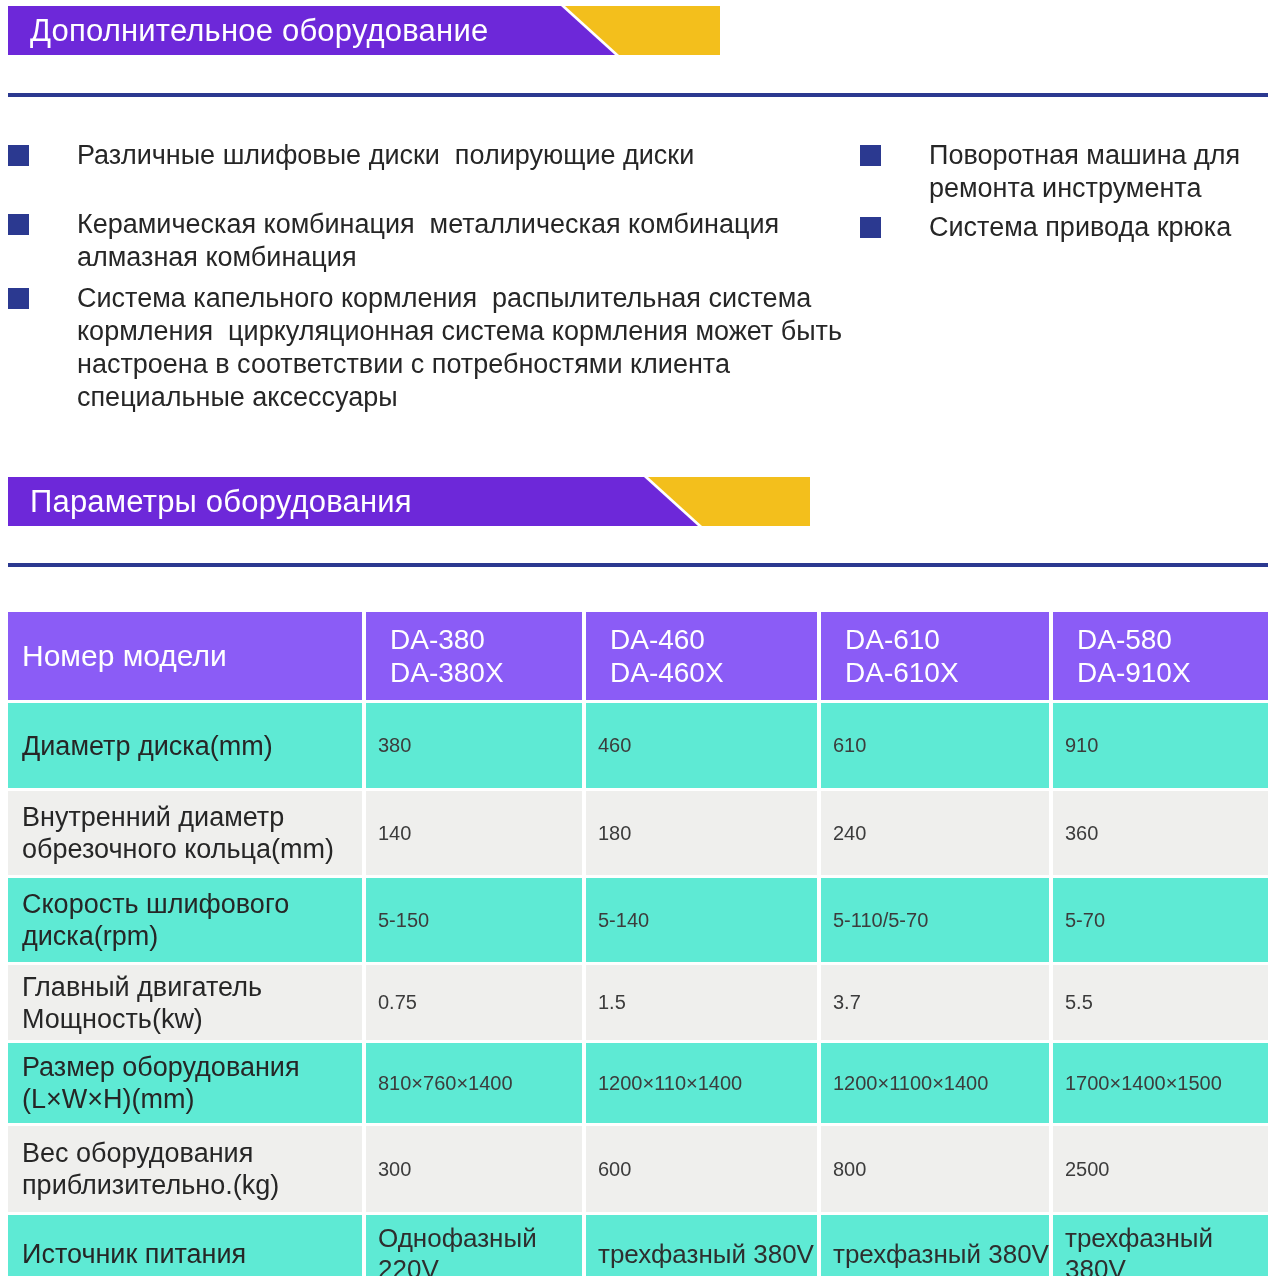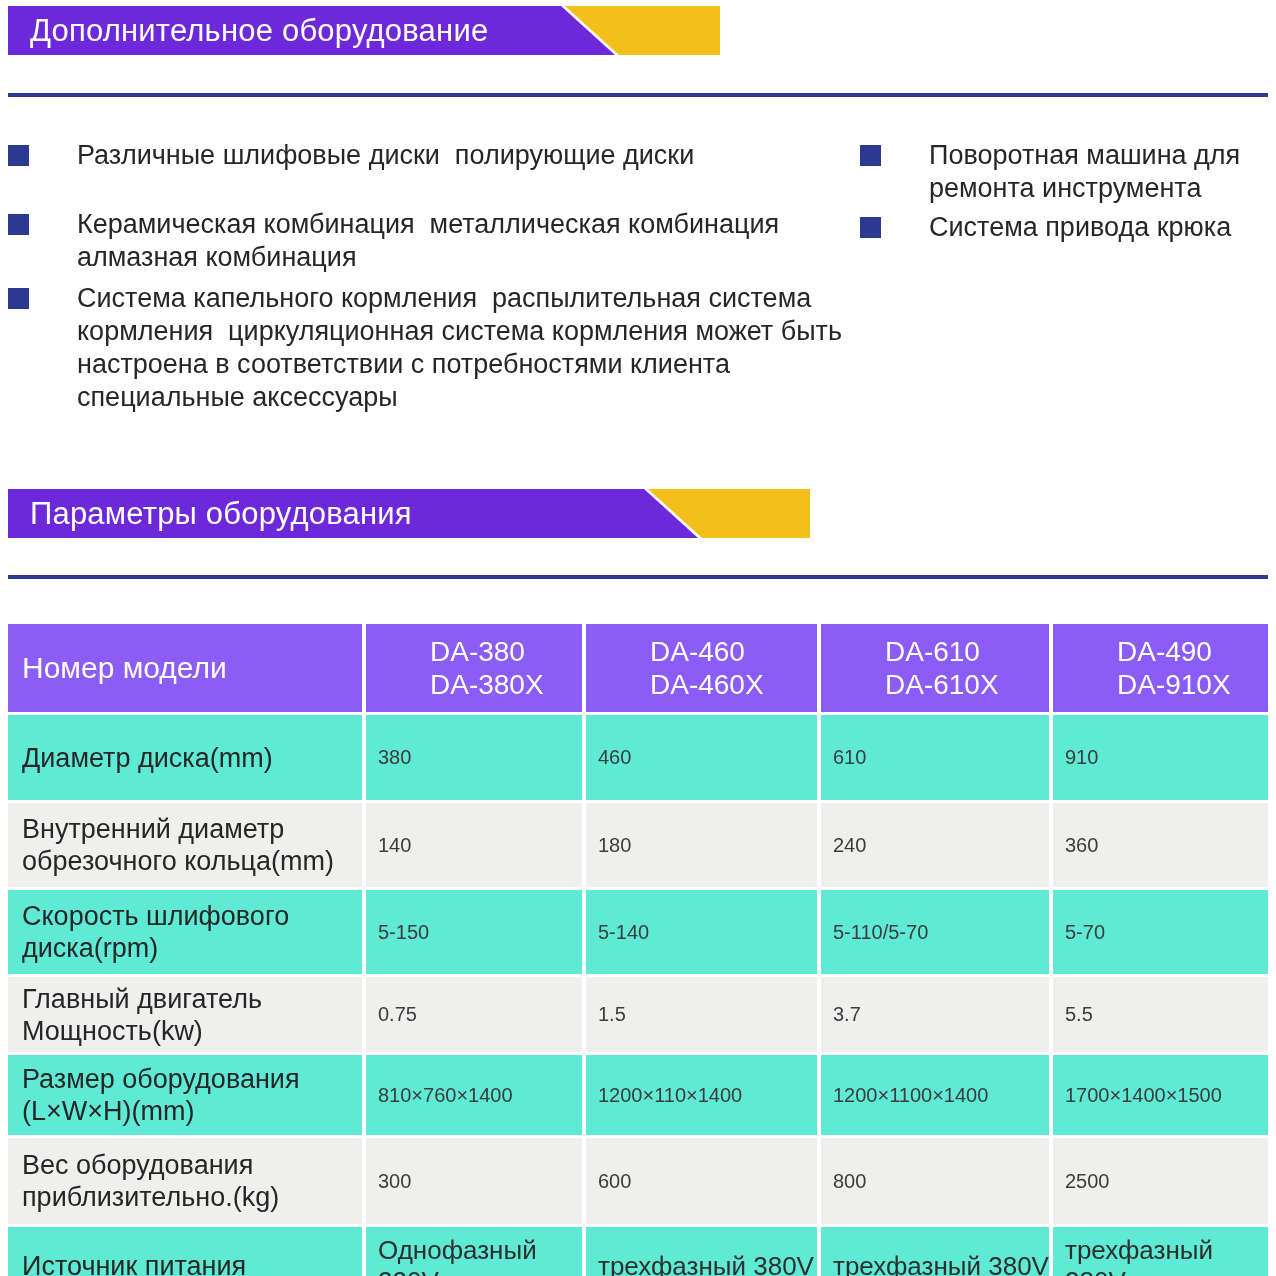--- a/index.html
+++ b/index.html
@@ -6,21 +6,21 @@
   body{
     width:1276px;height:1276px;overflow:hidden;background:#ffffff;
     font-family:"Liberation Sans", sans-serif;
     -webkit-font-smoothing:antialiased;
   }
   .page{position:relative;width:1276px;height:1276px;}
 
   
   .banner{position:relative;margin-left:8px;height:49px;}
   .banner-1{margin-top:6px;}
-  .banner-2{margin-top:12px;}
+  .banner-2{margin-top:0;}
   .banner-blue{
     position:absolute;left:0;top:0;height:49px;background:#6d28d9;
     clip-path:polygon(0 0, calc(100% - 54px) 0, 100% 100%, 0 100%);
     display:flex;align-items:center;
   }
   .banner-1 .banner-blue{width:607px;}
   .banner-2 .banner-blue{width:690px;}
   .banner-title{
     color:#ffffff;font-size:31px;letter-spacing:.2px;
     padding-left:22px;white-space:nowrap;
@@ -58,21 +58,21 @@
 
   
   .spec-table{
     display:grid;margin:45px 8px 0 8px;
     grid-template-columns:354px 216px 231px 228px 215px;
     grid-template-rows:88px 85px 84px 84px 75px 80px 86px 78px;
     column-gap:4px;row-gap:3px;
   }
   .cell{display:flex;flex-direction:column;justify-content:center;}
   .th{background:#8b5cf6;color:#ffffff;}
-  .th .hline{font-size:28px;line-height:33px;padding-left:24px;margin-left:40px;}
+  .th .hline{font-size:28px;line-height:33px;padding-left:24px;}
   .th-label{font-size:30px;padding-left:14px;}
   .row-blue{background:#5eead4;}
   .row-gray{background:#efefed;}
   .lbl{font-size:27px;line-height:32px;color:#262626;padding-left:14px;padding-right:6px;}
   .val{font-size:20px;color:#3c3c3c;padding-left:12px;}
   .val-lg{font-size:26px;color:#2e2e2e;padding-left:12px;}
 </style>
 </head>
 <body>
 
@@ -134,21 +134,21 @@
     </div>
     <div class="cell th">
       <span class="hline">DA-460</span>
       <span class="hline">DA-460X</span>
     </div>
     <div class="cell th">
       <span class="hline">DA-610</span>
       <span class="hline">DA-610X</span>
     </div>
     <div class="cell th">
-      <span class="hline">DA-490</span>
+      <span class="hline">DA-580</span>
       <span class="hline">DA-910X</span>
     </div>
 
     <div class="cell row-blue">
         <span class="lbl">Диаметр диска(mm)</span>
       </div>
     <div class="cell row-blue">
         <span class="val">380</span>
       </div>
     <div class="cell row-blue">

